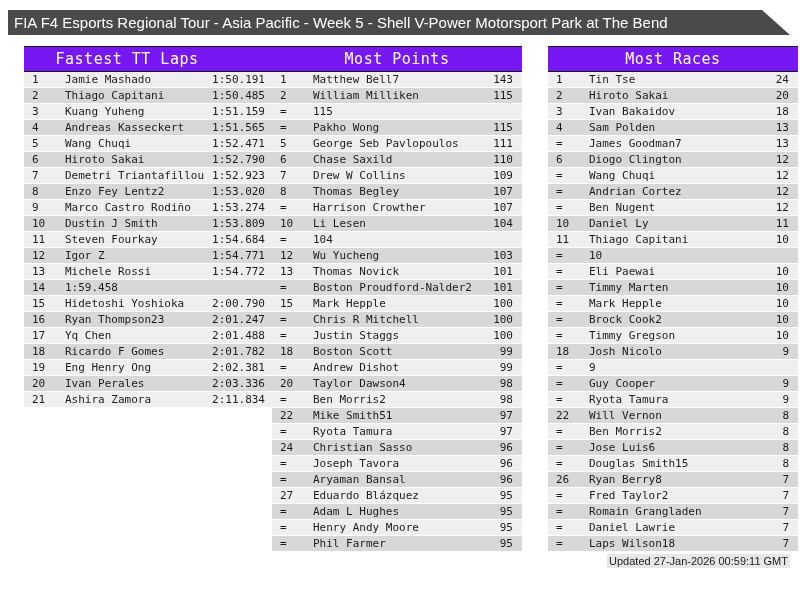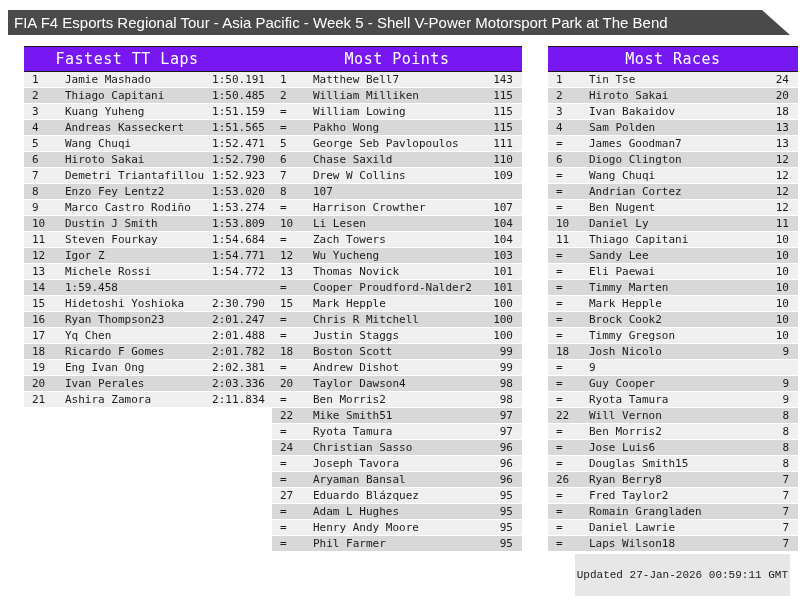--- a/index.html
+++ b/index.html
@@ -62,23 +62,23 @@
   .row.even { background: var(--rowdark, #d8d8d8); }
   .rank { width: 33px; padding-left: 8px; flex: none; }
   .name { flex: 1; overflow: hidden; }
   .val  { flex: none; text-align: right; padding-right: 9px; }
   .footer {
     position: absolute;
     right: 10px;
     top: 554px;
     background: #e7e7e7;
     color: #1c1c1c;
-    font-family: Liberation Mono, monospace;
+    font-family: Liberation Sans, sans-serif;
     font-size: 11px;
-    padding: 15px 2px;
+    padding: 1px 2px;
     white-space: nowrap;
   }
 </style>
 </head>
 <body>
 
 <div class="titlebar">
   <span>FIA F4 Esports Regional Tour - Asia Pacific - Week 5 - Shell V-Power Motorsport Park at The Bend</span>
 </div>
 
@@ -150,40 +150,40 @@
         <span class="name">Michele Rossi</span>
         <span class="val">1:54.772</span>
       </div>
       <div class="row even">
         <span class="rank">14</span>
         <span class="val">1:59.458</span>
       </div>
       <div class="row odd">
         <span class="rank">15</span>
         <span class="name">Hidetoshi Yoshioka</span>
-        <span class="val">2:30.790</span>
+        <span class="val">2:00.790</span>
       </div>
       <div class="row even">
         <span class="rank">16</span>
         <span class="name">Ryan Thompson23</span>
         <span class="val">2:01.247</span>
       </div>
       <div class="row odd">
         <span class="rank">17</span>
         <span class="name">Yq Chen</span>
         <span class="val">2:01.488</span>
       </div>
       <div class="row even">
         <span class="rank">18</span>
         <span class="name">Ricardo F Gomes</span>
         <span class="val">2:01.782</span>
       </div>
       <div class="row odd">
         <span class="rank">19</span>
-        <span class="name">Eng Ivan Ong</span>
+        <span class="name">Eng Henry Ong</span>
         <span class="val">2:02.381</span>
       </div>
       <div class="row even">
         <span class="rank">20</span>
         <span class="name">Ivan Perales</span>
         <span class="val">2:03.336</span>
       </div>
       <div class="row odd">
         <span class="rank">21</span>
         <span class="name">Ashira Zamora</span>
@@ -200,21 +200,20 @@
         <span class="name">Matthew Bell7</span>
         <span class="val">143</span>
       </div>
       <div class="row even">
         <span class="rank">2</span>
         <span class="name">William Milliken</span>
         <span class="val">115</span>
       </div>
       <div class="row odd">
         <span class="rank">=</span>
-        <span class="name">William Lowing</span>
         <span class="val">115</span>
       </div>
       <div class="row even">
         <span class="rank">=</span>
         <span class="name">Pakho Wong</span>
         <span class="val">115</span>
       </div>
       <div class="row odd">
         <span class="rank">5</span>
         <span class="name">George Seb Pavlopoulos</span>
@@ -225,50 +224,50 @@
         <span class="name">Chase Saxild</span>
         <span class="val">110</span>
       </div>
       <div class="row odd">
         <span class="rank">7</span>
         <span class="name">Drew W Collins</span>
         <span class="val">109</span>
       </div>
       <div class="row even">
         <span class="rank">8</span>
+        <span class="name">Thomas Begley</span>
         <span class="val">107</span>
       </div>
       <div class="row odd">
         <span class="rank">=</span>
         <span class="name">Harrison Crowther</span>
         <span class="val">107</span>
       </div>
       <div class="row even">
         <span class="rank">10</span>
         <span class="name">Li Lesen</span>
         <span class="val">104</span>
       </div>
       <div class="row odd">
         <span class="rank">=</span>
-        <span class="name">Zach Towers</span>
         <span class="val">104</span>
       </div>
       <div class="row even">
         <span class="rank">12</span>
         <span class="name">Wu Yucheng</span>
         <span class="val">103</span>
       </div>
       <div class="row odd">
         <span class="rank">13</span>
         <span class="name">Thomas Novick</span>
         <span class="val">101</span>
       </div>
       <div class="row even">
         <span class="rank">=</span>
-        <span class="name">Cooper Proudford-Nalder2</span>
+        <span class="name">Boston Proudford-Nalder2</span>
         <span class="val">101</span>
       </div>
       <div class="row odd">
         <span class="rank">15</span>
         <span class="name">Mark Hepple</span>
         <span class="val">100</span>
       </div>
       <div class="row even">
         <span class="rank">=</span>
         <span class="name">Chris R Mitchell</span>
@@ -400,21 +399,20 @@
         <span class="name">Daniel Ly</span>
         <span class="val">11</span>
       </div>
       <div class="row odd">
         <span class="rank">11</span>
         <span class="name">Thiago Capitani</span>
         <span class="val">10</span>
       </div>
       <div class="row even">
         <span class="rank">=</span>
-        <span class="name">Sandy Lee</span>
         <span class="val">10</span>
       </div>
       <div class="row odd">
         <span class="rank">=</span>
         <span class="name">Eli Paewai</span>
         <span class="val">10</span>
       </div>
       <div class="row even">
         <span class="rank">=</span>
         <span class="name">Timmy Marten</span>

